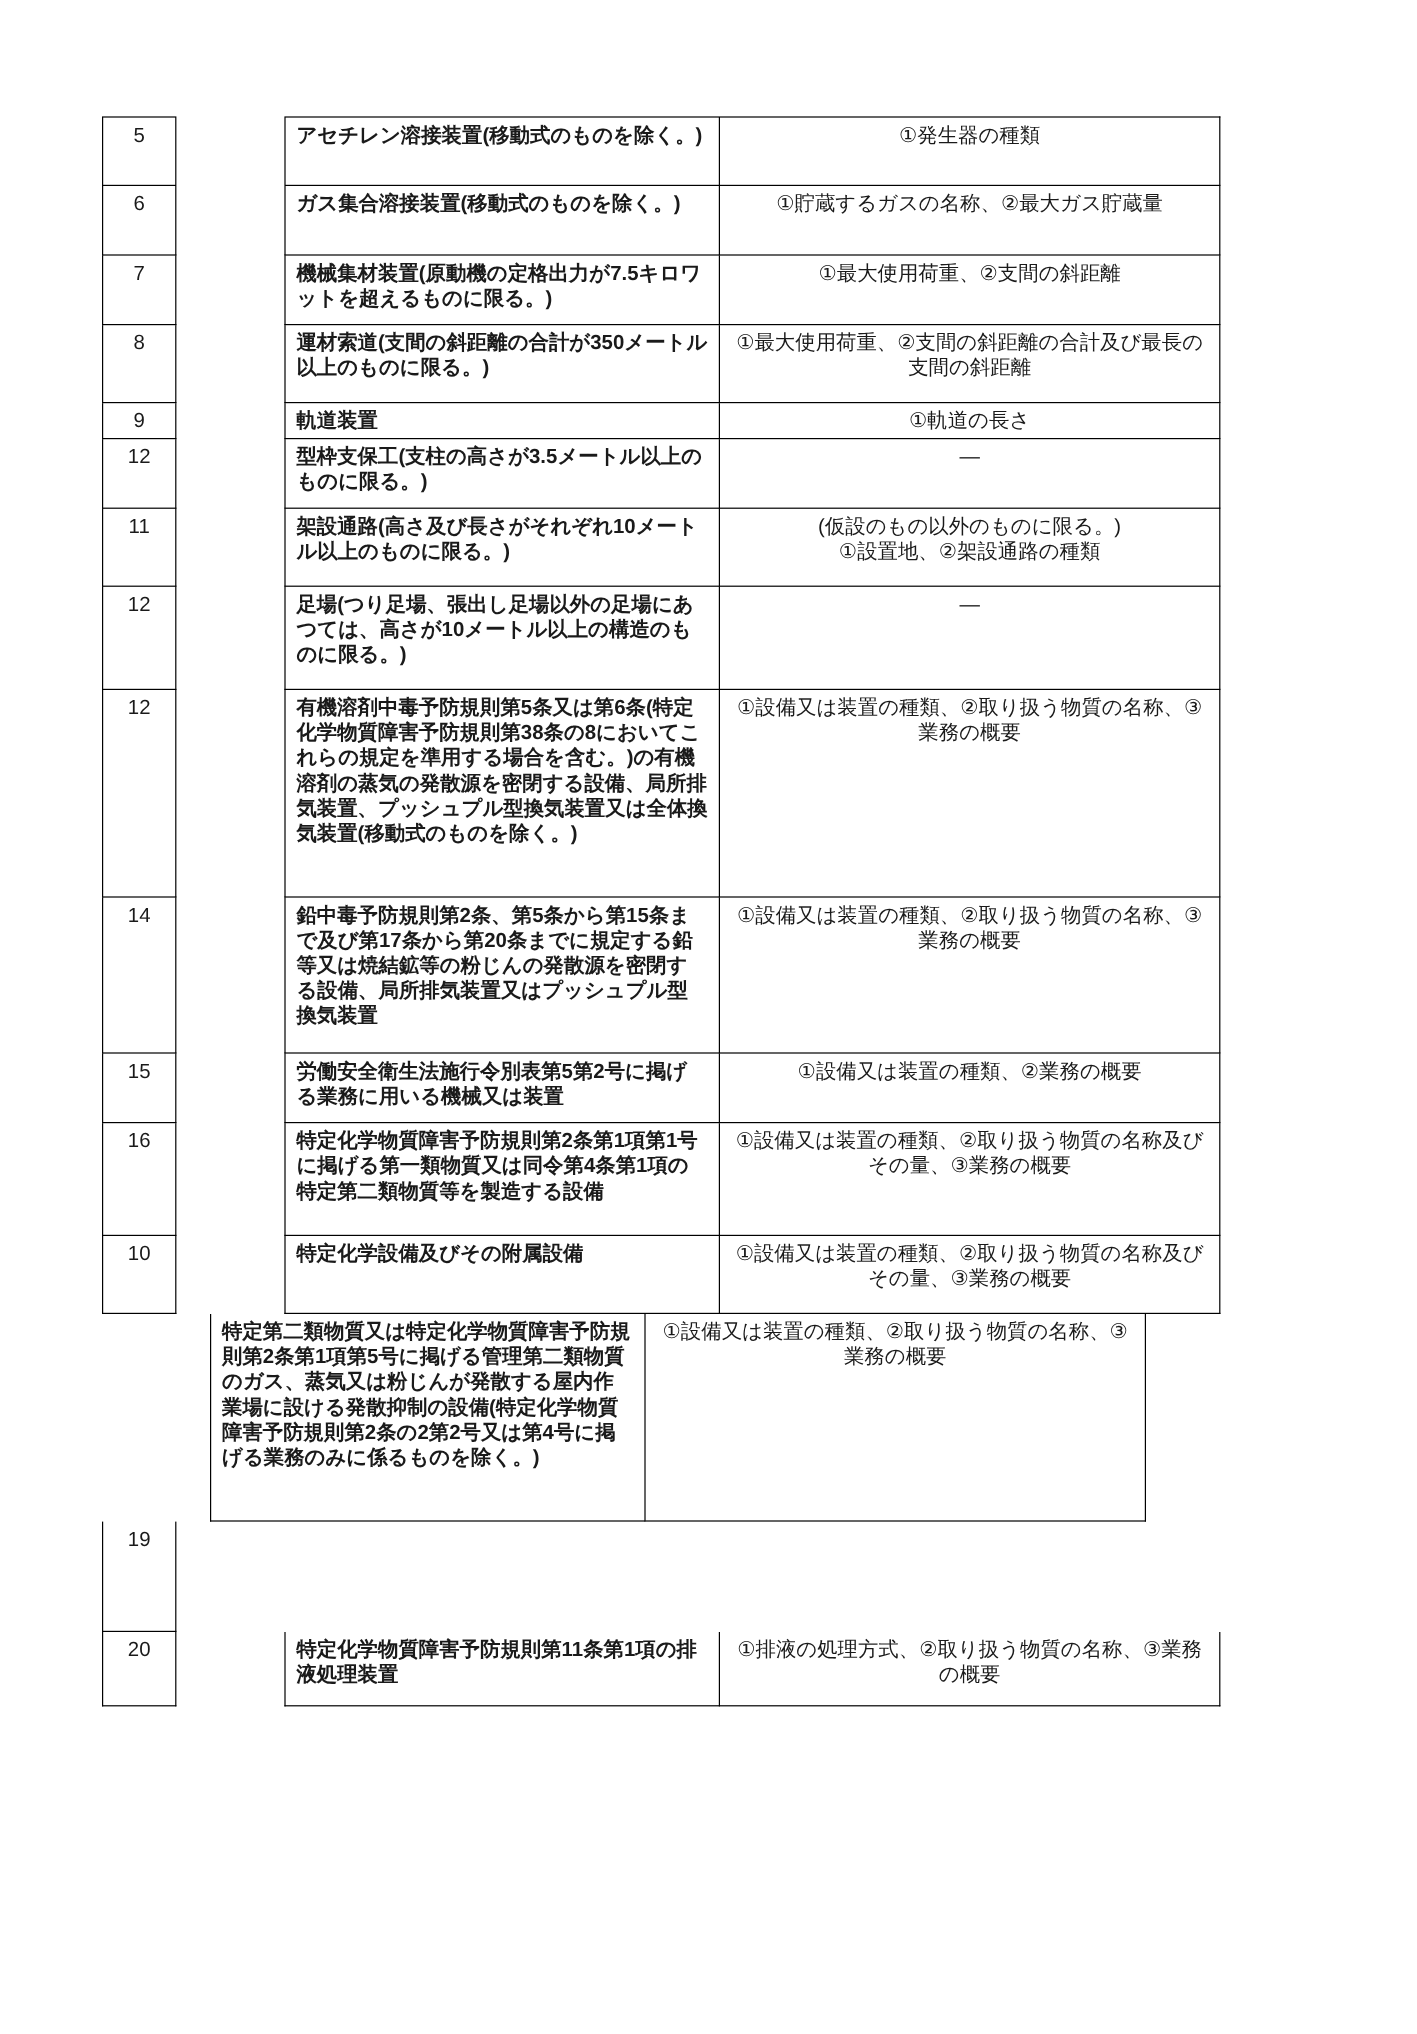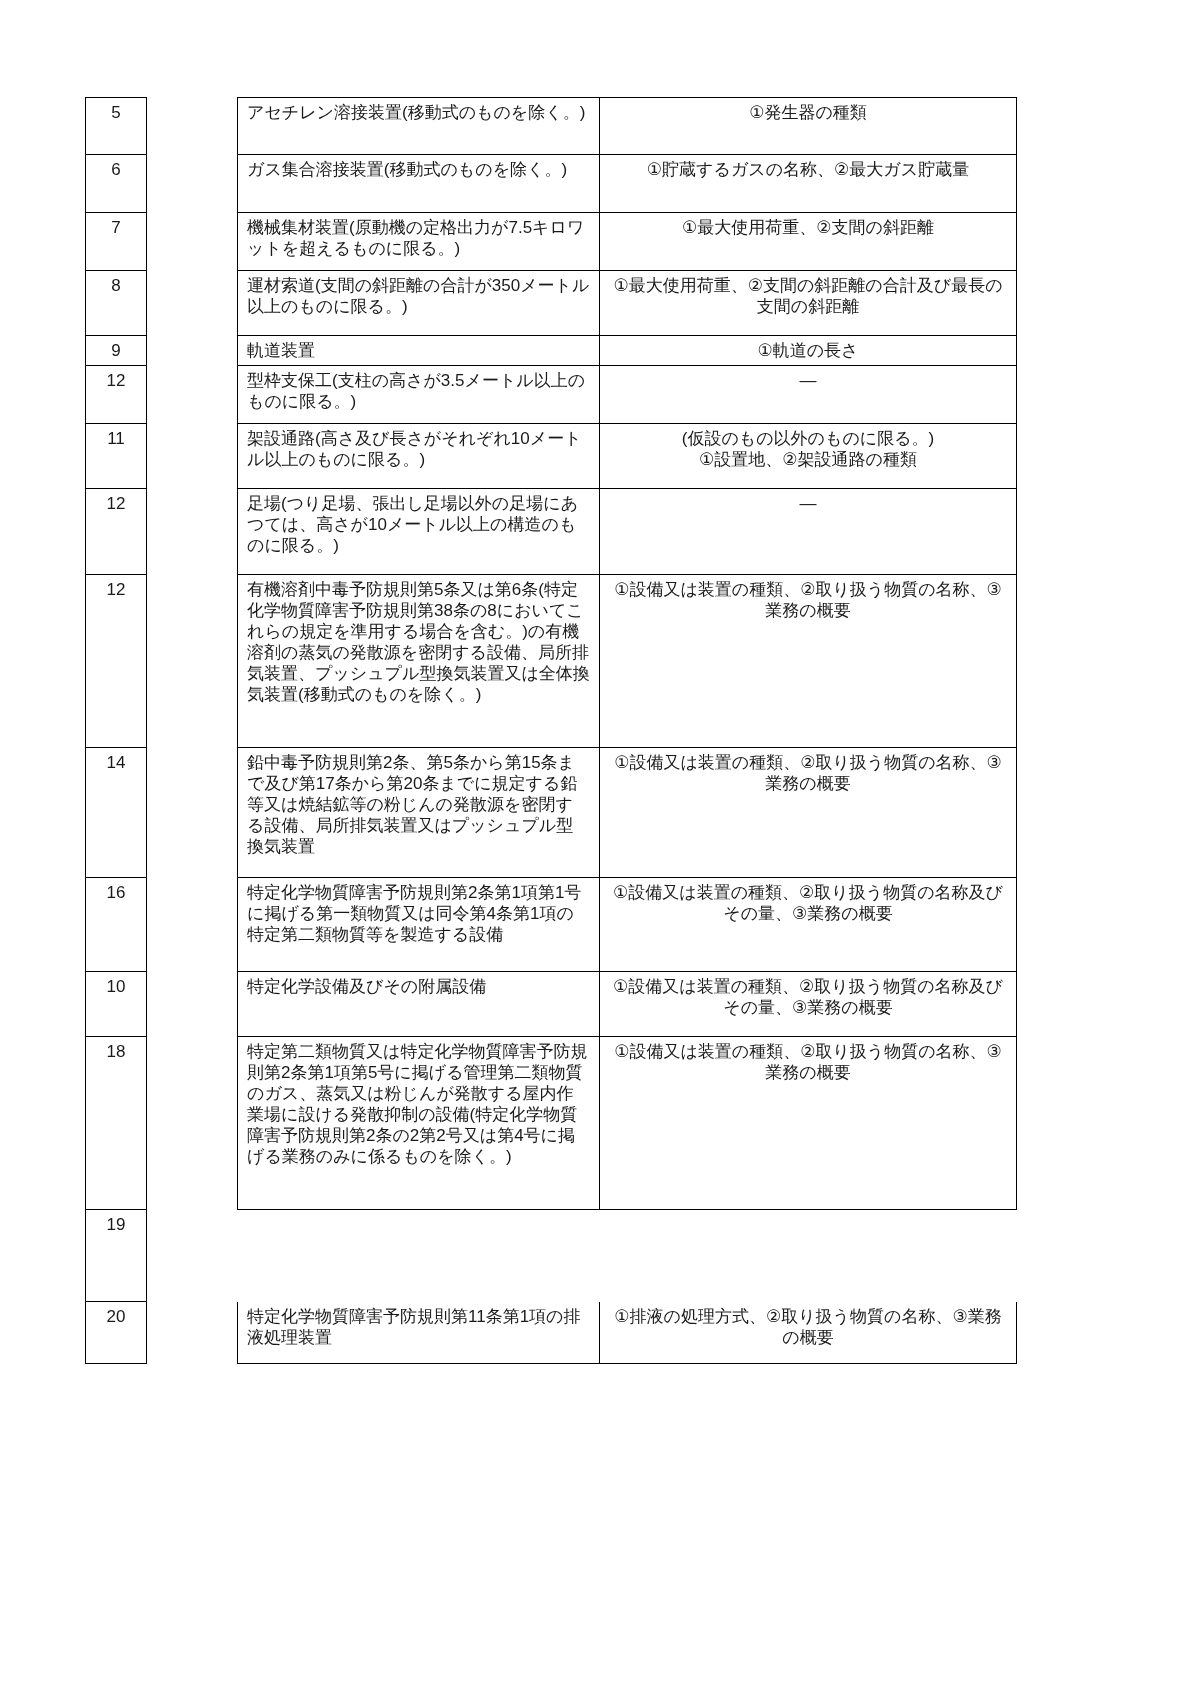--- a/index.html
+++ b/index.html
@@ -45,20 +45,21 @@
     padding-left: 2px;
     padding-right: 2px;
   }
   .spacer {
     width: 90px;
     flex: 0 0 90px;
   }
   .desc {
     width: 363px;
     flex: 0 0 363px;
+    font-weight: bold;
   }
   .items {
     width: 417px;
     flex: 0 0 417px;
     border-left: 0;
     text-align: center;
   }
 </style>
 </head>
 <body>
@@ -129,37 +130,42 @@
     <div class="cell items">①設備又は装置の種類、②取り扱う物質の名称、③業務の概要</div>
   </div>
 
   <div class="row" style="min-height:130px">
     <div class="cell num">14</div>
     <div class="spacer"></div>
     <div class="cell desc">鉛中毒予防規則第2条、第5条から第15条まで及び第17条から第20条までに規定する鉛等又は焼結鉱等の粉じんの発散源を密閉する設備、局所排気装置又はプッシュプル型換気装置</div>
     <div class="cell items">①設備又は装置の種類、②取り扱う物質の名称、③業務の概要</div>
   </div>
 
+  <div class="row" style="min-height:58px">
+    <div class="cell num">15</div>
+    <div class="spacer"></div>
+    <div class="cell desc">労働安全衛生法施行令別表第5第2号に掲げる業務に用いる機械又は装置</div>
+    <div class="cell items">①設備又は装置の種類、②業務の概要</div>
+  </div>
 
   <div class="row" style="min-height:94px">
     <div class="cell num">16</div>
     <div class="spacer"></div>
     <div class="cell desc">特定化学物質障害予防規則第2条第1項第1号に掲げる第一類物質又は同令第4条第1項の特定第二類物質等を製造する設備</div>
     <div class="cell items">①設備又は装置の種類、②取り扱う物質の名称及びその量、③業務の概要</div>
   </div>
 
   <div class="row" style="min-height:65px">
     <div class="cell num">10</div>
     <div class="spacer"></div>
     <div class="cell desc">特定化学設備及びその附属設備</div>
     <div class="cell items">①設備又は装置の種類、②取り扱う物質の名称及びその量、③業務の概要</div>
   </div>
 
   <div class="row" style="min-height:173px">
-    <div class="cell num">18</div>
     <div class="spacer"></div>
     <div class="cell desc">特定第二類物質又は特定化学物質障害予防規則第2条第1項第5号に掲げる管理第二類物質のガス、蒸気又は粉じんが発散する屋内作業場に設ける発散抑制の設備(特定化学物質障害予防規則第2条の2第2号又は第4号に掲げる業務のみに係るものを除く。)</div>
     <div class="cell items">①設備又は装置の種類、②取り扱う物質の名称、③業務の概要</div>
   </div>
 
   <div class="row" style="min-height:92px">
     <div class="cell num">19</div>
     <div class="spacer"></div>
   </div>
 

